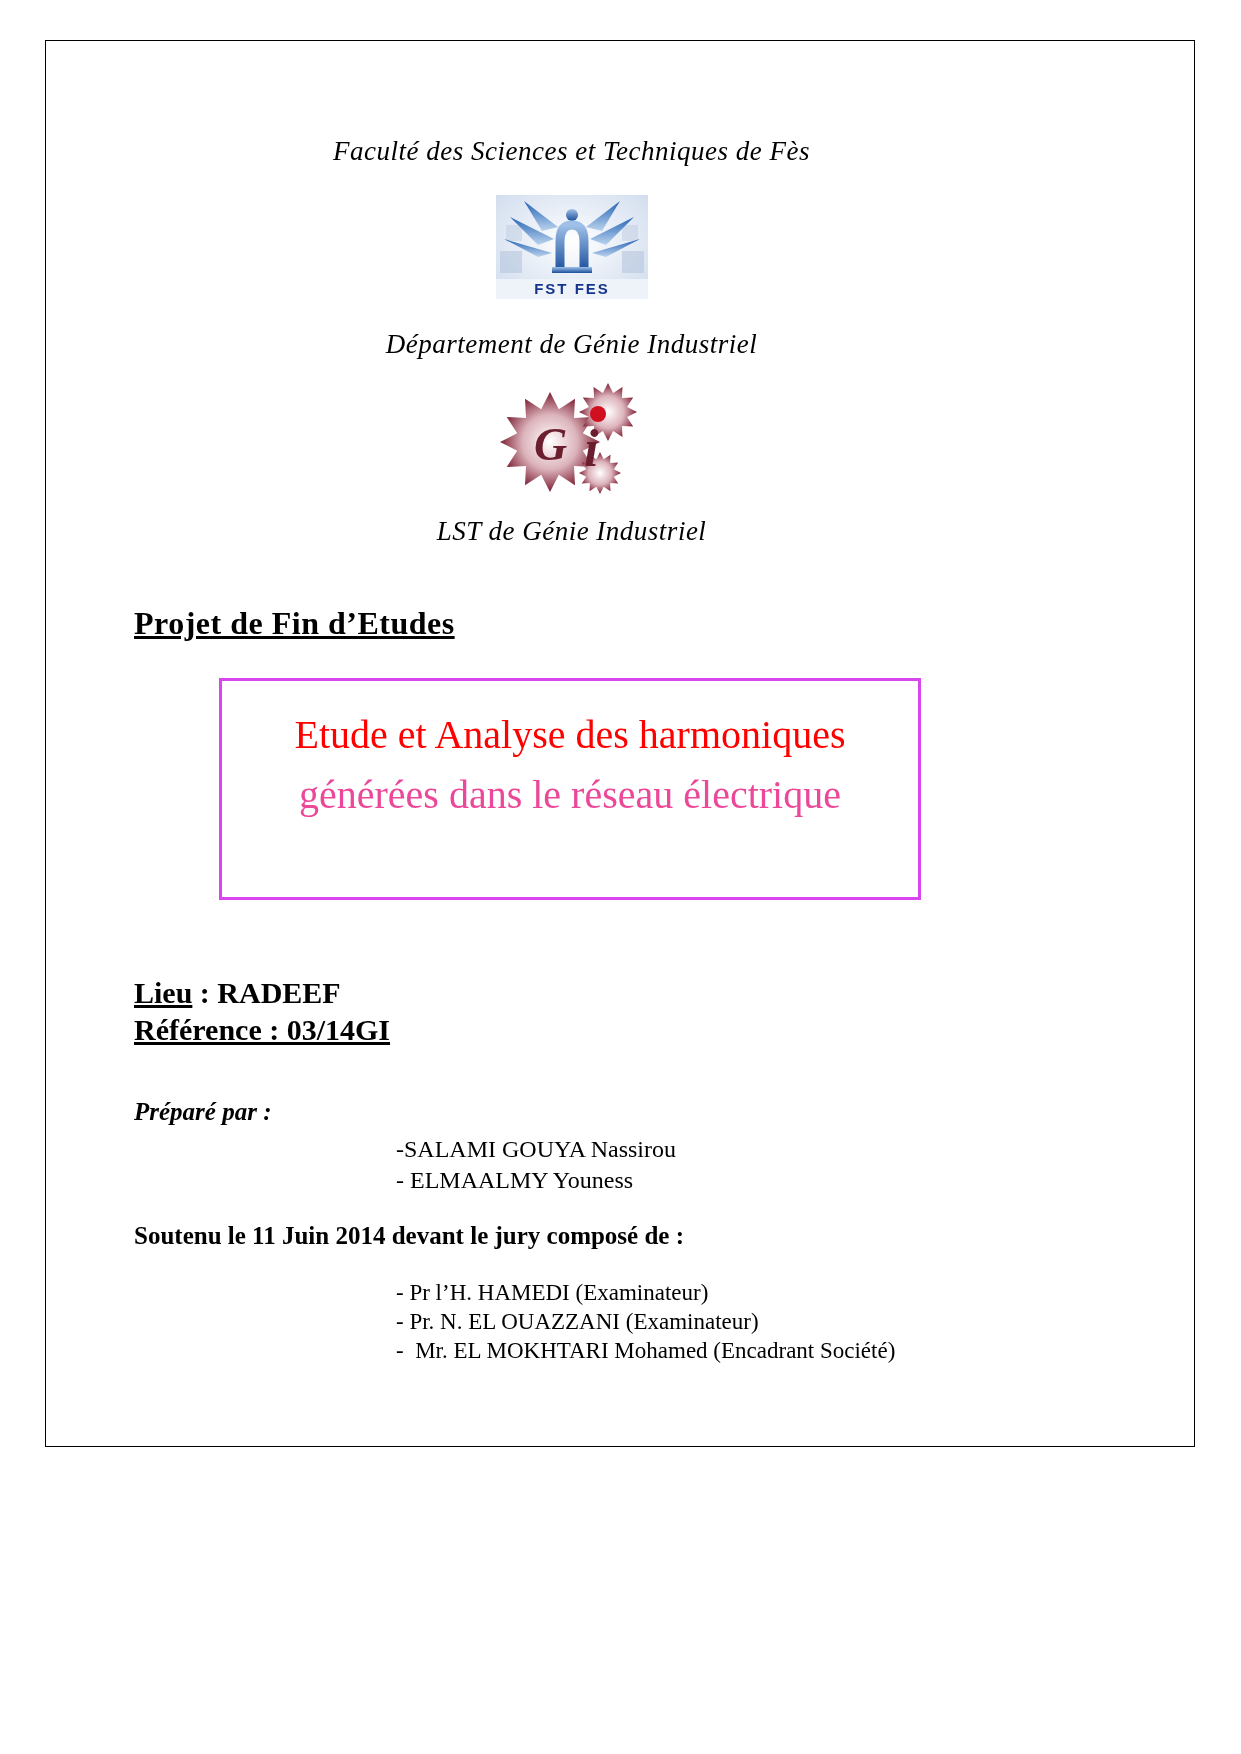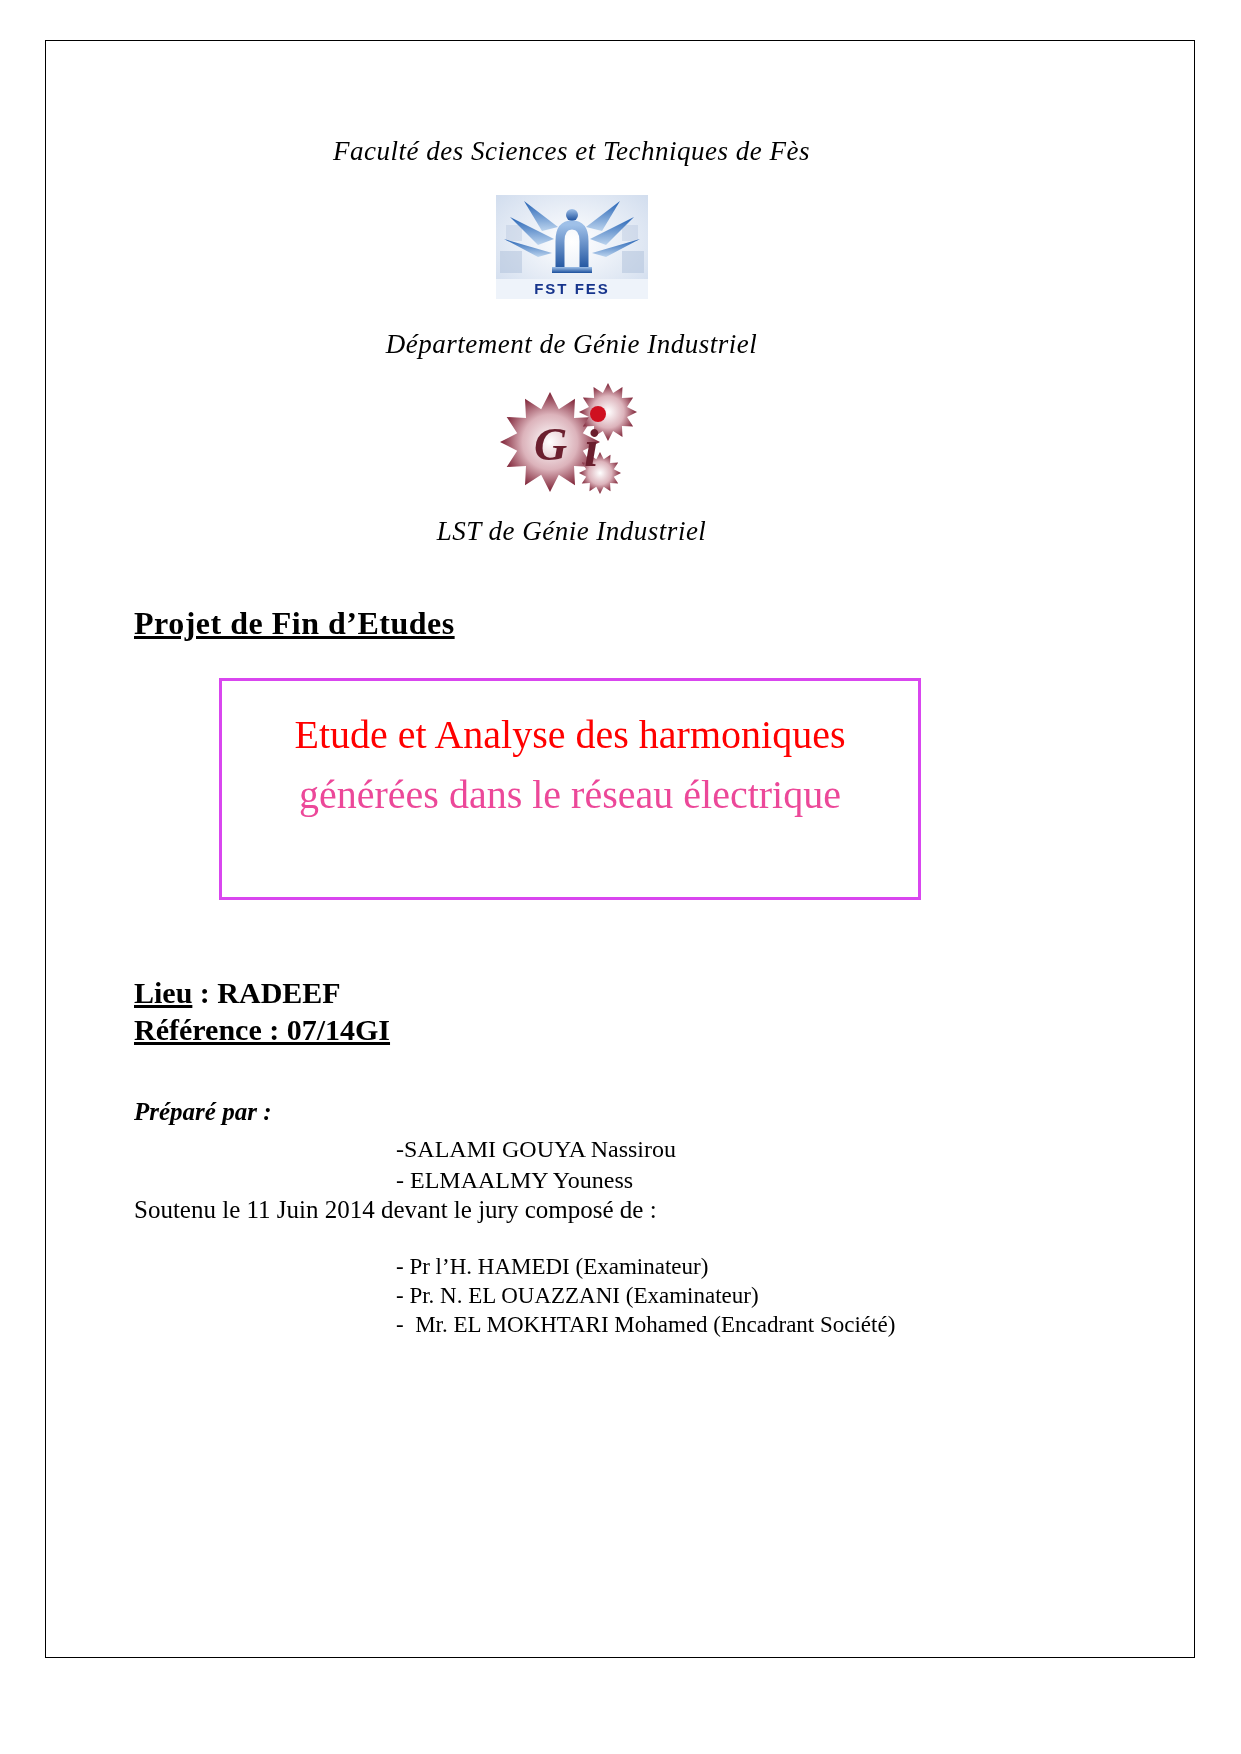--- a/index.html
+++ b/index.html
@@ -14,21 +14,21 @@
     background: #ffffff;
     color: #000000;
     font-family: "Liberation Serif", "DejaVu Serif", serif;
     overflow: hidden;
   }
   .frame {
     position: absolute;
     left: 45px;
     top: 40px;
     width: 1150px;
-    height: 1618px;
+    height: 1407px;
     border: 1px solid #000000;
     box-sizing: border-box;
   }
   .content {
     margin-left: 88px;
     width: 875px;
     padding-top: 95px;
   }
   .center { text-align: center; }
 
@@ -86,22 +86,23 @@
     font-weight: bold;
     font-style: italic;
   }
   .authors {
     margin-top: 8px;
     margin-left: 262px;
     font-size: 24px;
     line-height: 31px;
   }
   .jury-intro {
+    margin-top: 26px;
     font-size: 25px;
-    font-weight: normal;
+    font-weight: bold;
   }
   .jury-list {
     margin-top: 28px;
     margin-left: 262px;
     font-size: 23px;
     line-height: 29px;
   }
   .author-line, .jury-line { white-space: pre; }
 </style>
 </head>
@@ -182,21 +183,21 @@
 
       <div class="doc-type">Projet de Fin d’Etudes</div>
 
       <div class="title-box">
         <div class="title-line" style="color:#ff0000;">Etude et Analyse des harmoniques</div>
         <div class="title-line" style="color:#ec4899;">générées dans le réseau électrique</div>
       </div>
 
       <div class="meta-block">
         <div><span class="u">Lieu</span><span> : RADEEF</span></div>
-        <div><span class="u">Référence  : 07/14GI</span></div>
+        <div><span class="u">Référence  : 03/14GI</span></div>
       </div>
 
       <div class="prepared">Préparé par  :</div>
 
       <div class="authors">
         <div class="author-line">-SALAMI GOUYA Nassirou</div>
         <div class="author-line">- ELMAALMY Youness</div>
       </div>
 
       <div class="jury-intro">Soutenu le 11 Juin 2014 devant le jury composé de  :</div>

